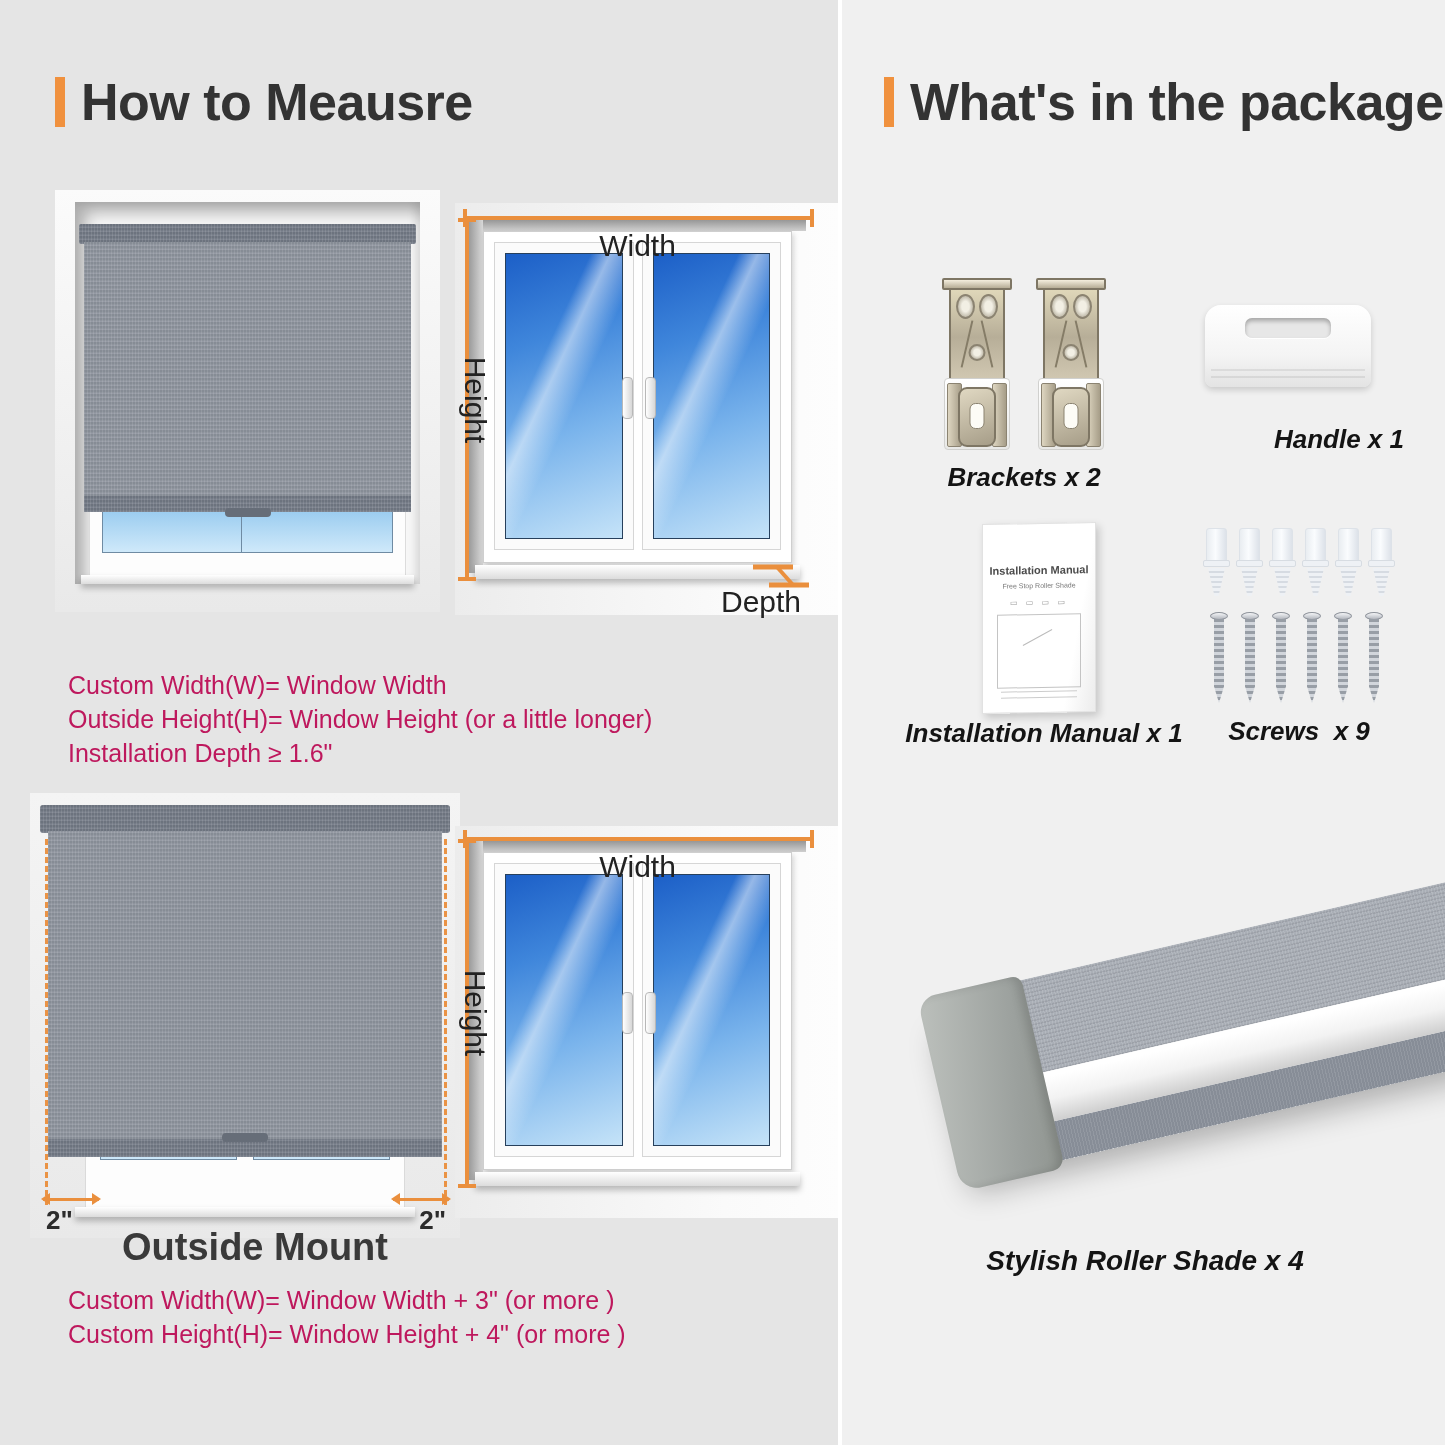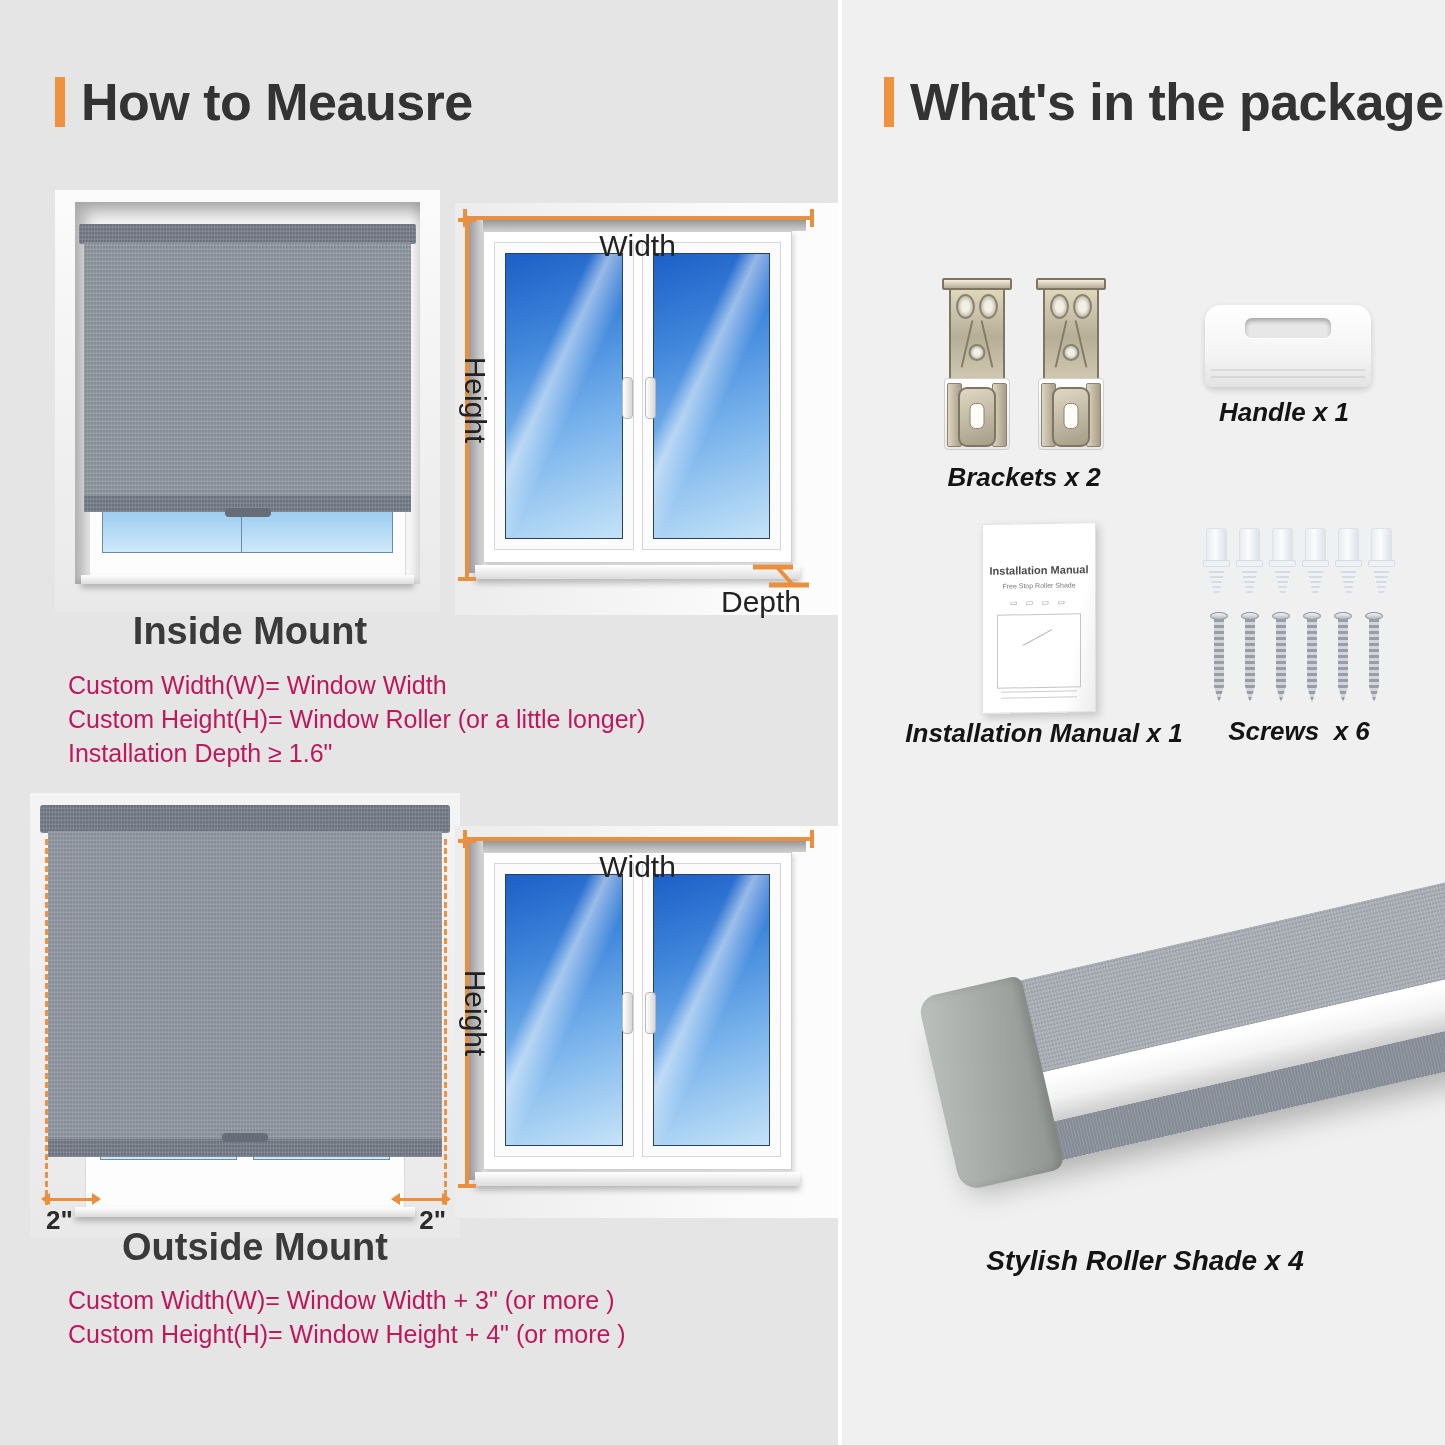--- a/index.html
+++ b/index.html
@@ -183,23 +183,22 @@
       <div class="m-v" style="left:10px;top:15px;bottom:34px;"></div>
       <div class="diagram-label rot" style="left:-30px;top:180px;width:100px;text-align:center;">Height</div>
       <svg width="60" height="30" style="position:absolute;left:296px;top:358px;">
         <line x1="2" y1="6" x2="42" y2="6" stroke="#EA8F3D" stroke-width="5"></line>
         <line x1="18" y1="24" x2="58" y2="24" stroke="#EA8F3D" stroke-width="5"></line>
         <line x1="26" y1="6" x2="42" y2="24" stroke="#EA8F3D" stroke-width="4"></line>
       </svg>
       <div class="diagram-label" style="left:246px;top:382px;width:120px;text-align:center;">Depth</div>
     </div>
 
-    <h2 class="mount-heading" style="left:55px;top:610px;width:390px;">Inside Mount</h2>
     <div class="body-line" style="left:68px;top:668px;">Custom Width(W)= Window Width</div>
-    <div class="body-line" style="left:68px;top:702px;">Custom Height(H)= Window Roller (or a little longer)</div>
+    <div class="body-line" style="left:68px;top:702px;">Outside Height(H)= Window Height (or a little longer)</div>
     <div class="body-line" style="left:68px;top:736px;">Installation Depth ≥ 1.6"</div>
 
     <div class="photo" style="left:30px;top:793px;width:430px;height:445px;background:linear-gradient(180deg,#f4f4f4,#e9e9e9);">
 
       <div style="position:absolute;left:55px;right:55px;top:340px;height:78px;background:#fdfdfd;border:1px solid #dadada;">
         <div class="small-pane" style="left:14px;top:10px;width:135px;height:14px;"></div>
         <div class="small-pane" style="right:14px;top:10px;width:135px;height:14px;"></div>
       </div>
       <div class="sill" style="left:45px;right:45px;top:414px;height:10px;"></div>
 
@@ -282,21 +281,21 @@
         </div>
       </div>
     </div>
     <div class="pkg-label" style="left:62px;top:462px;width:240px;">Brackets x 2</div>
 
     <div class="handle-part" style="left:363px;top:305px;">
       <div class="handle-slot"></div>
       <div class="handle-ridge" style="bottom:16px;"></div>
       <div class="handle-ridge" style="bottom:9px;"></div>
     </div>
-    <div class="pkg-label" style="left:322px;top:397px;width:240px;">Handle x 1</div>
+    <div class="pkg-label" style="left:322px;top:424px;width:240px;text-align:right;">Handle x 1</div>
 
     <div class="manual" style="left:140px;top:523px;">
       <div class="manual-title">Installation Manual</div>
       <div class="manual-sub">Free Stop Roller Shade</div>
       <div class="manual-marks">▭ ▭ ▭ ▭</div>
       <div class="manual-fig"></div>
       <div class="manual-foot"></div>
     </div>
     <div class="pkg-label" style="left:52px;top:718px;width:300px;">Installation Manual x 1</div>
 
@@ -348,21 +347,21 @@
         <div class="s-shaft"></div>
       </div>
     <div class="screw" style="left:492px;top:612px;">
         <div class="s-head"></div>
         <div class="s-shaft"></div>
       </div>
     <div class="screw" style="left:523px;top:612px;">
         <div class="s-head"></div>
         <div class="s-shaft"></div>
       </div>
-    <div class="pkg-label" style="left:342px;top:716px;width:230px;">Screws  x 6</div>
+    <div class="pkg-label" style="left:342px;top:716px;width:230px;">Screws  x 9</div>
 
   </section>
 
   <div class="shade-wrap">
     <div class="shade-bar">
       <div class="sb-top"></div>
       <div class="sb-roll"></div>
       <div class="sb-rail"></div>
       <div class="sb-cap"></div>
     </div>

